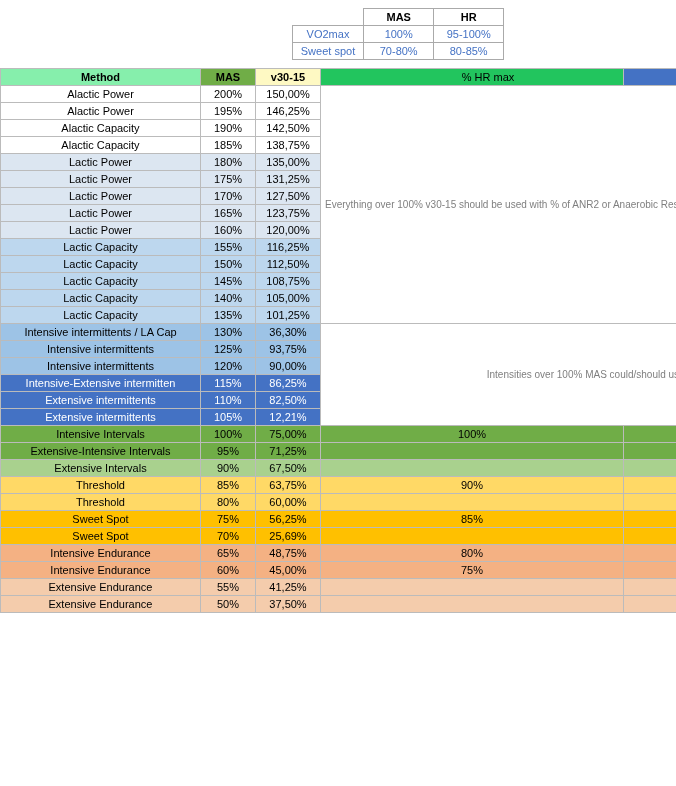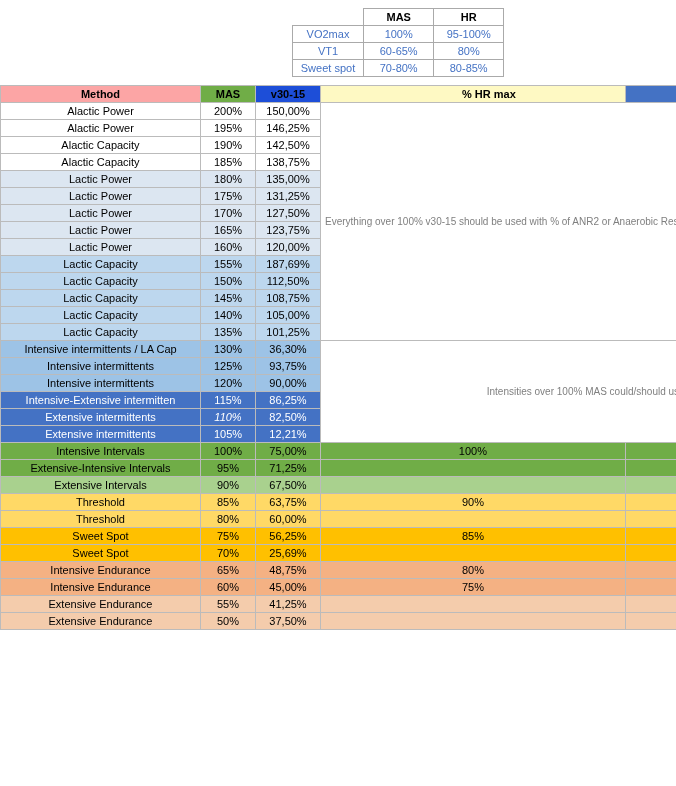--- a/index.html
+++ b/index.html
@@ -20,24 +20,24 @@
     .main-table-wrapper { margin: 0; }
     .main-table { border-collapse: collapse; width: 100%; }
     .main-table th, .main-table td {
       border: 1px solid #bbb;
       padding: 2px 4px;
       text-align: center;
       white-space: nowrap;
     }
 
     
-    .main-table .th-method { background: #fca5a5; color: #000; font-weight: bold; min-width: 200px; }
+    .main-table .th-method { background: #86efac; color: #000; font-weight: bold; min-width: 200px; }
     .main-table .th-mas { background: #70ad47; color: #000; font-weight: bold; min-width: 55px; }
-    .main-table .th-v30 { background: #1d4ed8; color: #000; font-weight: bold; min-width: 65px; }
-    .main-table .th-hrmax { background: #fef9c3; color: #000; font-weight: bold; min-width: 60px; padding-left: 36px; }
+    .main-table .th-v30 { background: #fef9c3; color: #000; font-weight: bold; min-width: 65px; }
+    .main-table .th-hrmax { background: #22c55e; color: #000; font-weight: normal; min-width: 60px; padding-left: 36px; }
     .main-table .th-physio { background: #4472c4; color: #fff; font-weight: bold; min-width: 80px; }
 
     
     .row-alactic-power { background: #fff; }
     .row-lactic-power { background: #dce6f1; }
     .row-lactic-capacity { background: #bdd7ee; }
     .row-intensive-intermittents-la { background: #9dc3e6; }
     .row-intensive-intermittents { background: #9dc3e6; }
     .row-intensive-extensive { background: #4472c4; color: #fff; }
     .row-extensive-intermittents { background: #4472c4; color: #fff; }
@@ -62,25 +62,20 @@
       <td style="border:none;"></td>
       <td class="header-cell">MAS</td>
       <td class="header-cell">HR</td>
     </tr>
     <tr>
       <td class="label-cell">VO2max</td>
       <td class="value-cell">100%</td>
       <td class="value-cell">95-100%</td>
     </tr>
     <tr>
-      <td class="label-cell">VT1</td>
-      <td class="value-cell">60-65%</td>
-      <td class="value-cell">80%</td>
-    </tr>
-    <tr>
       <td class="label-cell">Sweet spot</td>
       <td class="value-cell">70-80%</td>
       <td class="value-cell">80-85%</td>
     </tr>
   </tbody>
     </table>
 </div>
 
 <div class="main-table-wrapper">
   <table class="main-table">
@@ -137,21 +132,21 @@
           <td>123,75%</td>
         </tr>
         <tr class="row-lactic-power">
           <td class="method-cell">Lactic Power</td>
           <td>160%</td>
           <td>120,00%</td>
         </tr>
         <tr class="row-lactic-capacity">
           <td class="method-cell">Lactic Capacity</td>
           <td>155%</td>
-          <td>187,69%</td>
+          <td>116,25%</td>
         </tr>
         <tr class="row-lactic-capacity">
           <td class="method-cell">Lactic Capacity</td>
           <td>150%</td>
           <td>112,50%</td>
         </tr>
         <tr class="row-lactic-capacity">
           <td class="method-cell">Lactic Capacity</td>
           <td>145%</td>
           <td>108,75%</td>
@@ -182,21 +177,21 @@
           <td>120%</td>
           <td>90,00%</td>
         </tr>
         <tr class="row-intensive-extensive">
           <td class="method-cell" style="color: rgb(255, 255, 255);">Intensive-Extensive intermitten</td>
           <td style="color: rgb(255, 255, 255);">115%</td>
           <td style="color: rgb(255, 255, 255);">86,25%</td>
         </tr>
         <tr class="row-extensive-intermittents">
           <td class="method-cell" style="color: rgb(255, 255, 255);">Extensive intermittents</td>
-          <td style="color: rgb(255, 255, 255); font-style: italic;">110%</td>
+          <td style="color: rgb(255, 255, 255);">110%</td>
           <td style="color: rgb(255, 255, 255);">82,50%</td>
         </tr>
         <tr class="row-extensive-intermittents">
           <td class="method-cell" style="color: rgb(255, 255, 255);">Extensive intermittents</td>
           <td style="color: rgb(255, 255, 255); margin-top: 24px;">105%</td>
           <td style="color: rgb(255, 255, 255);">12,21%</td>
         </tr>
         <tr class="row-intensive-intervals">
           <td class="method-cell">Intensive Intervals</td>
           <td>100%</td>

